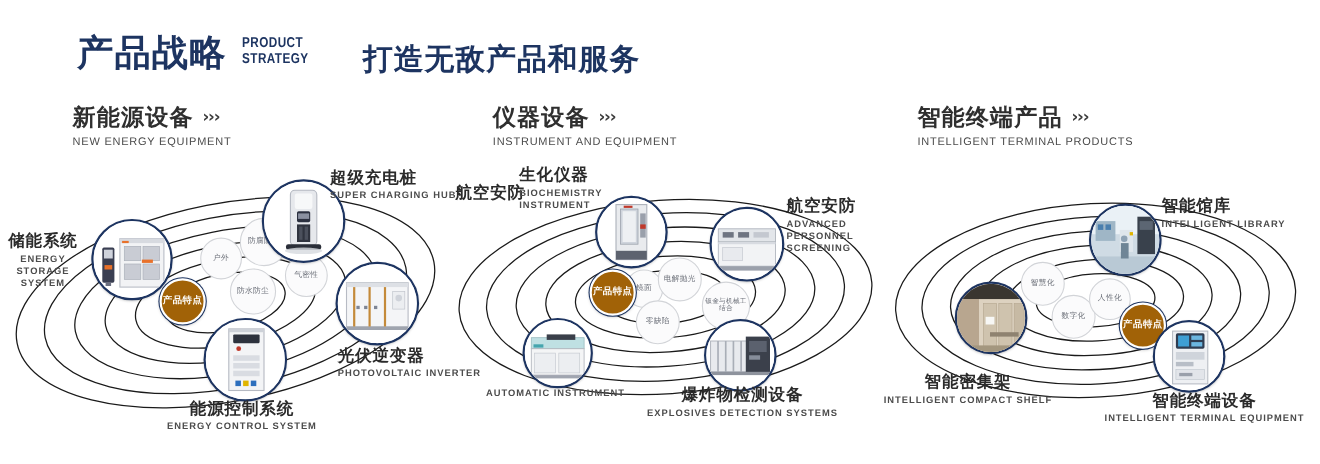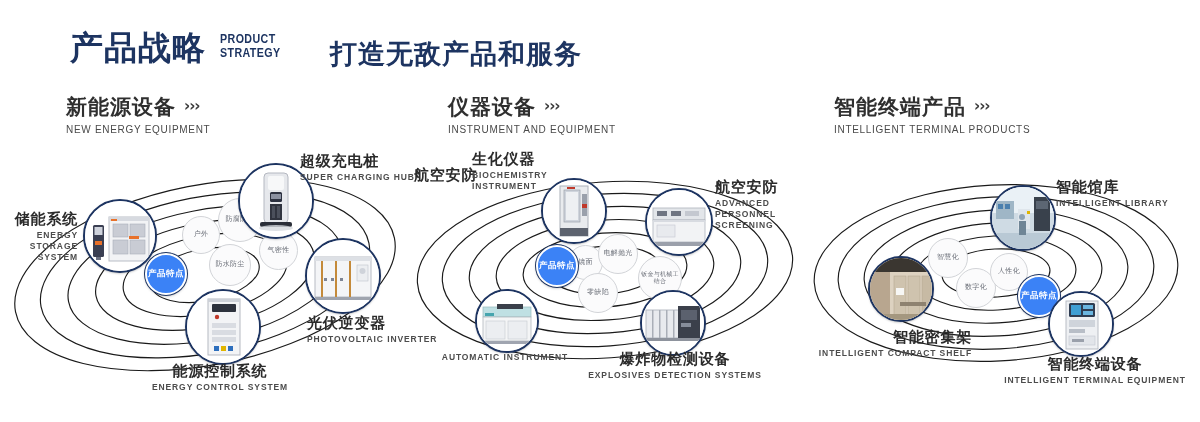--- a/index.html
+++ b/index.html
@@ -61,40 +61,40 @@
 
   .bubble{
     position:absolute;border-radius:50%;
     border:1px solid #d2d4d8;background:#fbfbfc;
     color:#6c7079;display:flex;align-items:center;justify-content:center;
     text-align:center;line-height:1.12;font-size:7px;letter-spacing:.3px;
     font-family:"DejaVu Sans","Liberation Sans",sans-serif;
   }
   .badge{
     position:absolute;border-radius:50%;
-    background:#3b82f6;border:2px solid #ffffff;
+    background:#a16207;border:2px solid #ffffff;
     box-shadow:0 0 0 1px #1d3461, 0 1px 3px rgba(0,0,0,.3);
     color:#ffffff;display:flex;align-items:center;justify-content:center;
     text-align:center;line-height:1.1;font-size:8.5px;font-weight:bold;
     letter-spacing:.5px;
     font-family:"DejaVu Sans","Liberation Sans",sans-serif;
   }
 
   .caption{position:absolute;white-space:nowrap;}
   .caption .cn{
     font-size:15px;font-weight:bold;color:#2b2b2b;letter-spacing:.8px;
     line-height:18px;
     font-family:"DejaVu Sans","Liberation Sans",sans-serif;
   }
   .caption .en{
     font-size:8.5px;font-weight:bold;color:#4c4c4c;letter-spacing:.9px;
     line-height:11px;margin-top:2px;
     font-family:"Liberation Sans","DejaVu Sans",sans-serif;
   }
-  .caption.ta-r{text-align:right;}
+  .caption.ta-r{text-align:center;}
   .caption.ta-l{text-align:left;}
   .caption.ta-c{text-align:center;}
   .caption .en.wrap{white-space:normal;}
 </style>
 </head>
 <body>
 
 <div class="stage">
 
   <div id="header">
@@ -362,21 +362,21 @@
         <rect x="0" y="14" width="20" height="48" fill="#b8a68f"></rect>
         <rect x="20" y="14" width="42" height="48" fill="#ddd2c0"></rect>
         <rect x="24" y="18" width="12" height="40" fill="#cfc3ae" stroke="#b5a891" stroke-width=".6"></rect>
         <rect x="38" y="18" width="12" height="40" fill="#cfc3ae" stroke="#b5a891" stroke-width=".6"></rect>
         <rect x="52" y="18" width="9" height="40" fill="#c7baa4" stroke="#b5a891" stroke-width=".6"></rect>
         <rect x="26" y="30" width="8" height="7" fill="#f7f7f5"></rect>
         <rect x="30" y="44" width="26" height="4" fill="#8e8270"></rect>
         <rect x="0" y="56" width="62" height="6" fill="#a4977f"></rect>
       </svg>
     </div>
-    <div class="caption ta-r" style="left:0px;top:178px;width:160px;margin-left:12px;">
+    <div class="caption ta-r" style="left:0px;top:188px;width:160px;">
       <div class="cn">智能密集架</div>
       <div class="en wrap">INTELLIGENT COMPACT SHELF</div>
     </div>
 
     <div class="node" style="left:248px;top:141px;width:62px;height:62px;">
       <svg class="photo" viewBox="0 0 62 62">
         <rect width="62" height="62" fill="#ffffff"></rect>
         <rect x="16" y="8" width="32" height="48" fill="#eef0f3" stroke="#b2b7bf" stroke-width=".9"></rect>
         <rect x="19" y="10" width="26" height="14" rx="1.5" fill="#2f3d52"></rect>
         <rect x="21" y="12" width="10" height="10" fill="#3f9fd4"></rect>

